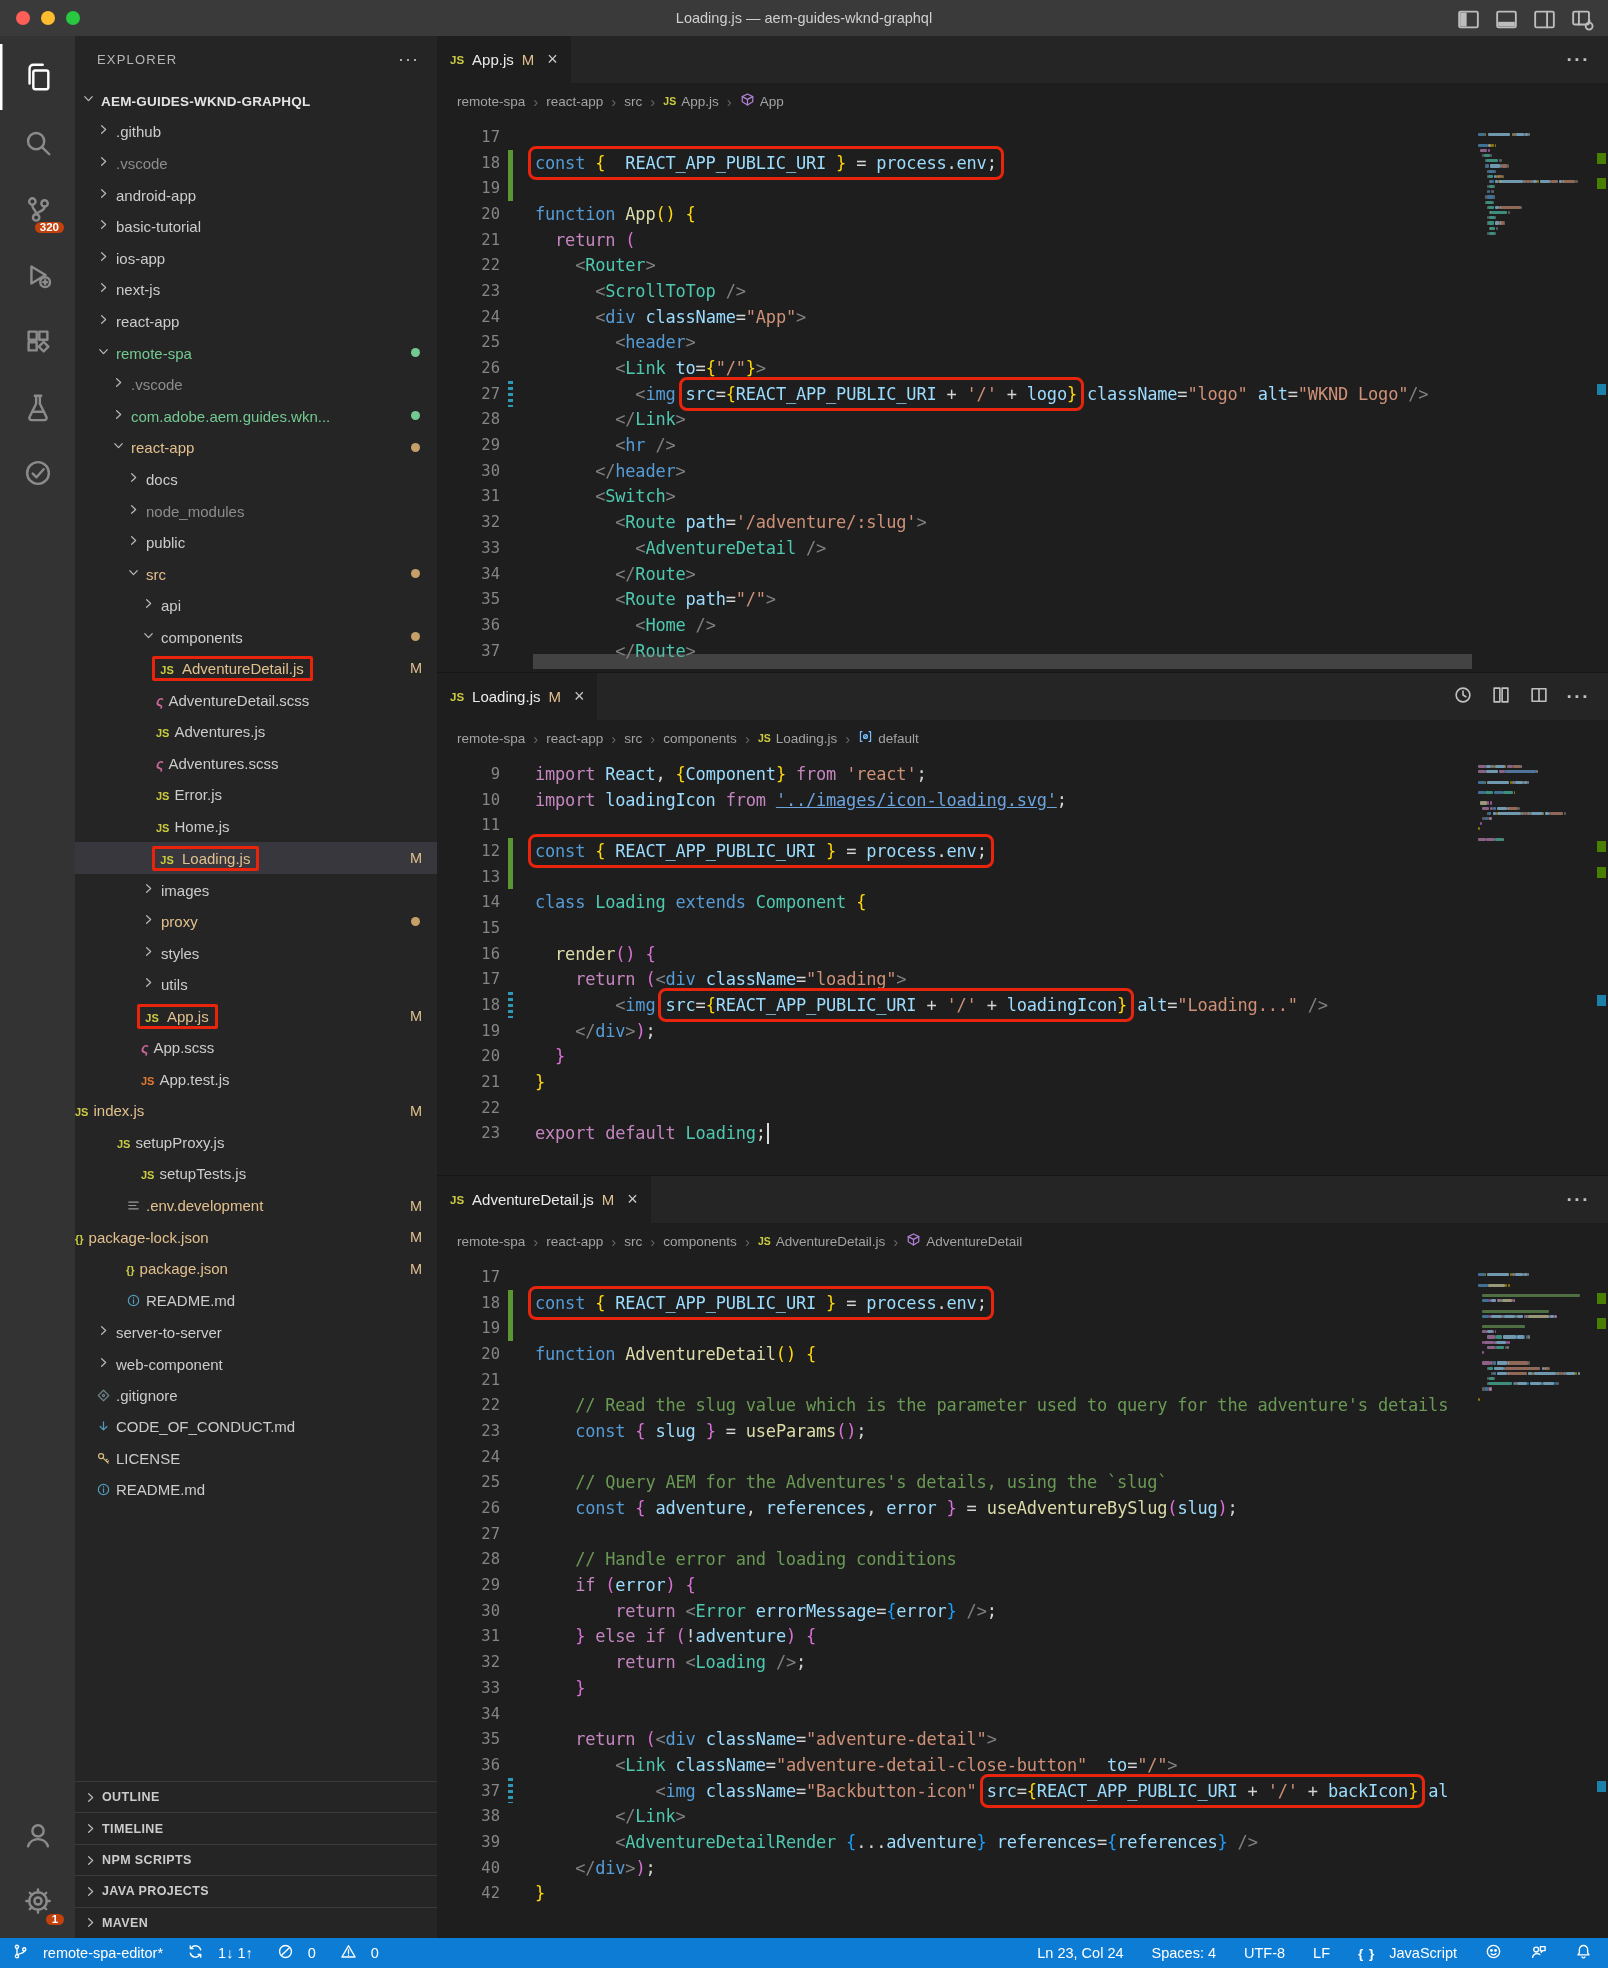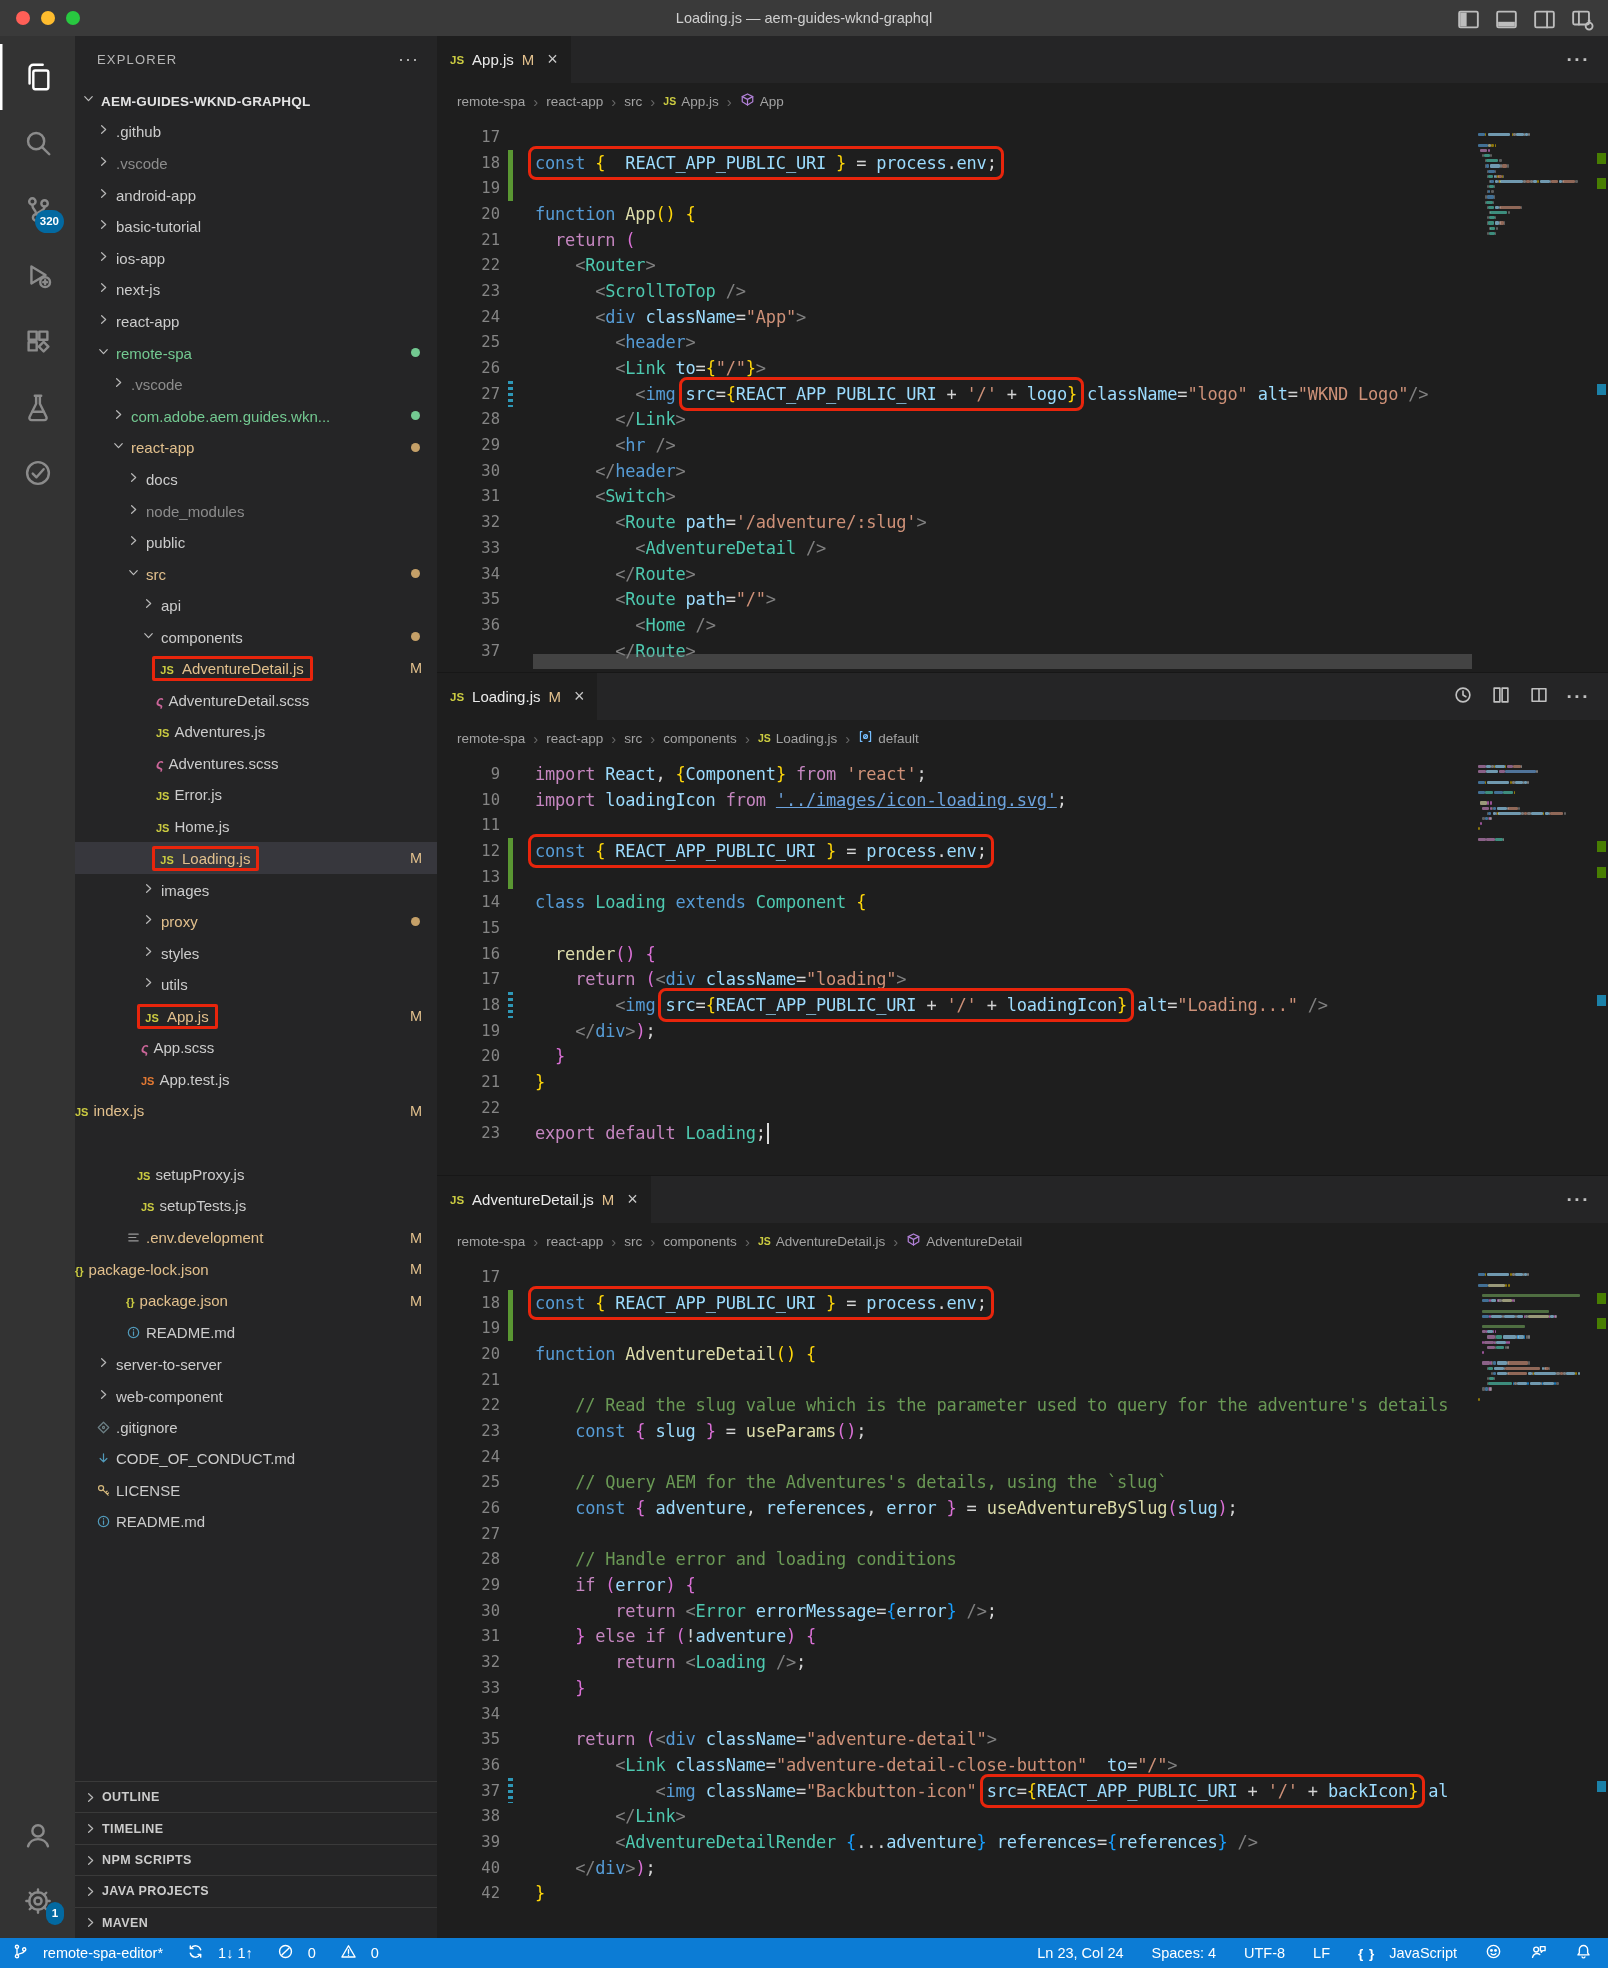--- a/index.html
+++ b/index.html
@@ -19,22 +19,22 @@
   .winicons { position:absolute; right:14px; top:8px; display:flex; gap:15px; color:#bdbdbd; }
   .winicons svg { display:block; }
 
   .main { flex:1; display:flex; min-height:0; }
 
   
   .activitybar { width:75px; background:#333333; display:flex; flex-direction:column; align-items:center; flex:none; padding-top:8px; }
   .abicon { width:75px; height:66px; display:flex; align-items:center; justify-content:center; color:#8b8b8b; position:relative; cursor:pointer; }
   .abicon.active { color:#ffffff; box-shadow: inset 2.5px 0 0 #ffffff; }
   .abicon svg { width:30px; height:30px; }
-  .abbadge { position:absolute; right:11px; bottom:9px; background:#0369a1; color:#fff; font-size:11.5px; line-height:1;
-             border-radius:12px; padding:6px 5px; min-width:18px; text-align:center; font-weight:bold;margin-left:24px; }
+  .abbadge { position:absolute; right:11px; bottom:9px; background:#c2410c; color:#fff; font-size:11.5px; line-height:1;
+             border-radius:12px; padding:0 5px; min-width:18px; text-align:center; font-weight:bold;margin-left:24px; }
   .ab-bottom { margin-top:auto; margin-bottom:4px; display:flex; flex-direction:column; align-items:center; }
 
   
   .sidebar { width:362px; background:#252526; color:#cccccc; display:flex; flex-direction:column; min-height:0; flex:none; }
   .sb-header { height:46px; flex:none; display:flex; align-items:center; padding:0 18px 0 22px; font-size:13px; letter-spacing:1.2px; color:#b6b6b6; }
   .sb-more { margin-left:auto; color:#c0c0c0; font-size:18px; letter-spacing:1px; cursor:pointer; }
   .tree { flex:1; overflow:hidden; padding-top:2px; font-size:15px; }
   .trow { height:31.6px; display:flex; align-items:center; position:relative; cursor:pointer; white-space:nowrap; }
   .trow.sel { background:#37373d; }
   .chev { width:17px; flex:none; display:inline-flex; color:#b8b8b8; margin-right:3px; }
@@ -417,21 +417,21 @@
           <div class="trow" style="padding-left: 66px;">
             <span><span class="ficon"><span style="color:#CC6699;font-size:14px;font-style:italic">ς</span></span><span class="tlabel">App.scss</span></span>
           </div>
           <div class="trow" style="padding-left: 66px;">
             <span><span class="ficon"><span style="color:#e37933;font-size:11px">JS</span></span><span class="tlabel">App.test.js</span></span>
           </div>
           <div class="trow col-yellow" style="">
             <span><span class="ficon"><span style="color:#cbcb41;font-size:11px">JS</span></span><span class="tlabel">index.js</span></span>
             <span class="mbadge">M</span>
           </div>
-          <div class="trow" style="padding-left: 62px; margin-top: 32px;">
+          <div class="trow" style="padding-left: 42px;">
             <span><span class="ficon"><span style="color:#cbcb41;font-size:11px">JS</span></span><span class="tlabel">setupProxy.js</span></span>
           </div>
           <div class="trow" style="padding-left: 66px;">
             <span><span class="ficon"><span style="color:#cbcb41;font-size:11px">JS</span></span><span class="tlabel">setupTests.js</span></span>
           </div>
           <div class="trow col-yellow" style="padding-left: 51px;">
             <span><span class="ficon"><span style="color:#9a9a9a"><svg viewBox="0 0 16 16" fill="none" stroke="currentColor" stroke-width="1.3" stroke-linecap="round" stroke-linejoin="round">
                     <path d="M3 4.5h10M3 8h7.5M3 11.5h10"></path>
                   </svg></span></span><span class="tlabel">.env.development</span></span>
             <span class="mbadge">M</span>

